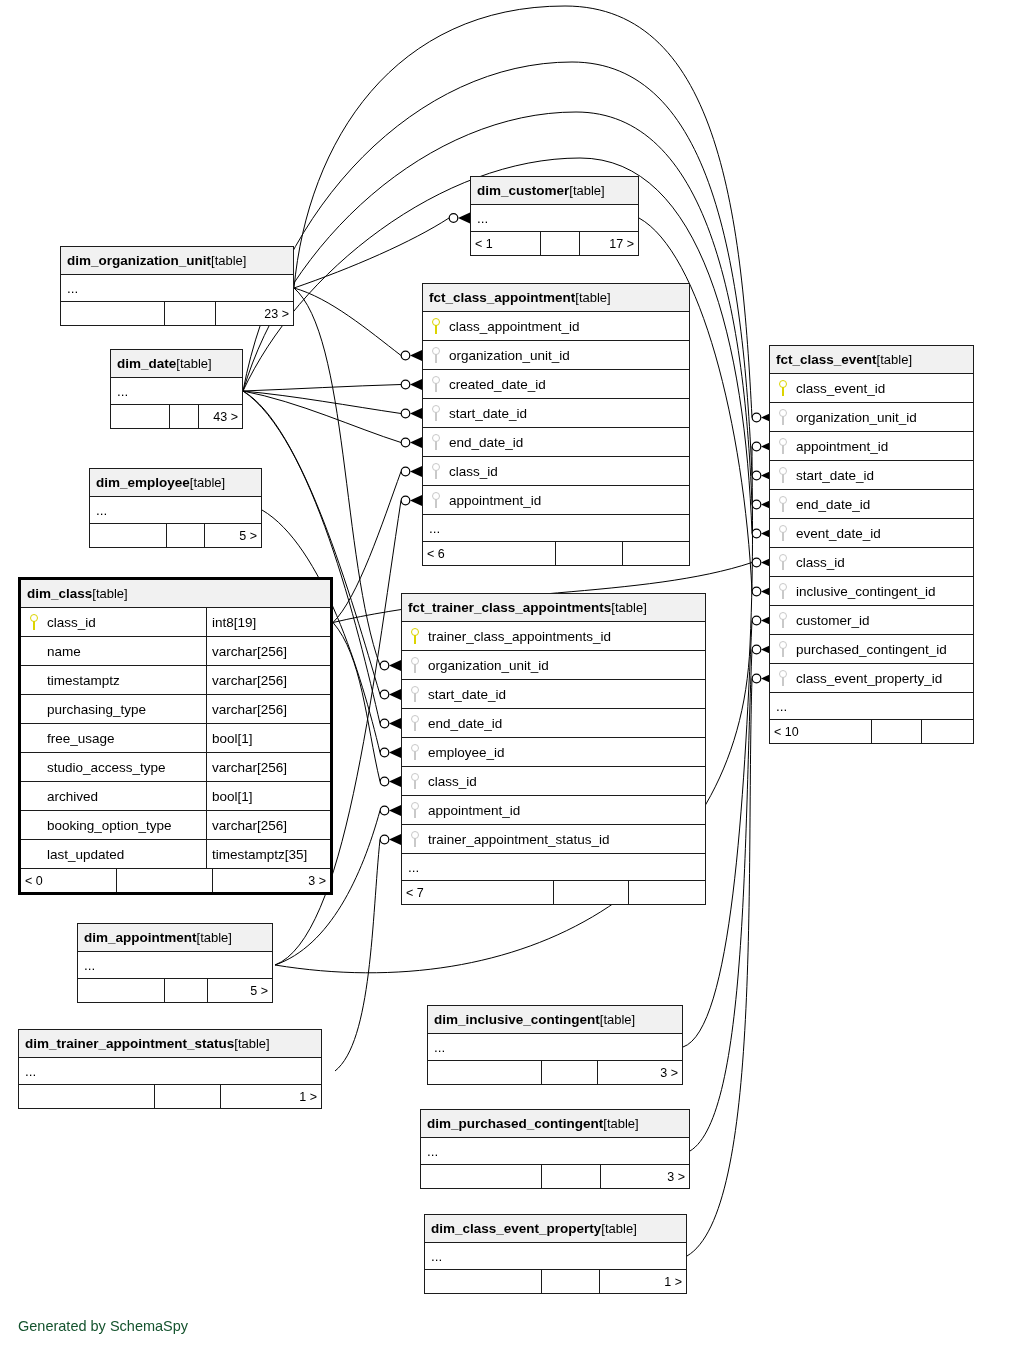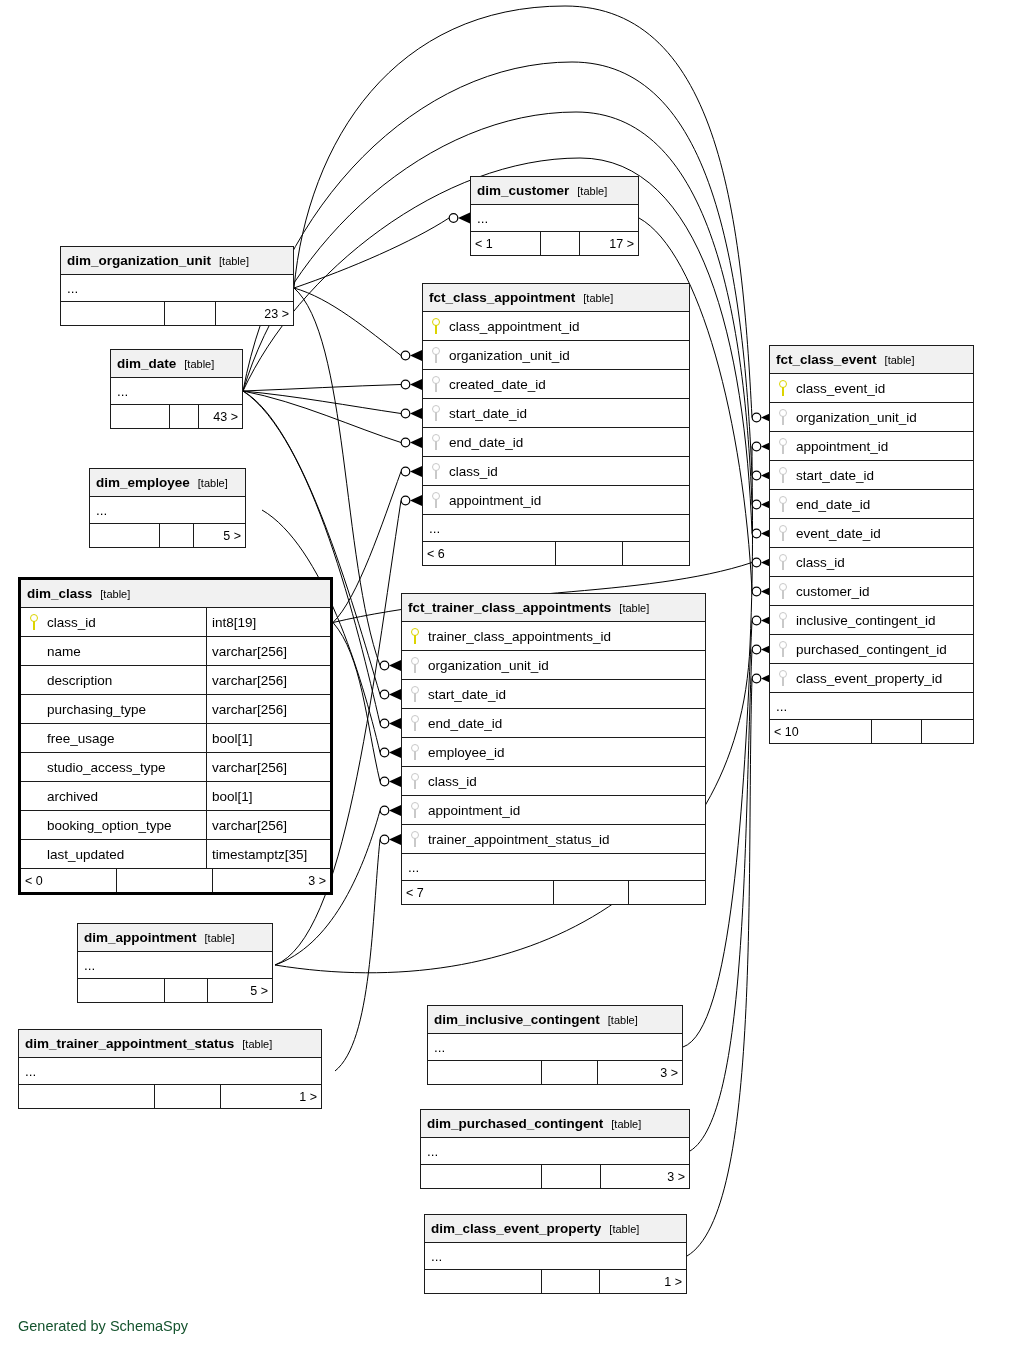--- a/index.html
+++ b/index.html
@@ -8,21 +8,21 @@
     font-family:"Liberation Sans", sans-serif; color:#000; overflow:hidden;
   }
   #edges-svg { position:absolute; left:0; top:0; z-index:1; }
 
   .tbl { position:absolute; z-index:2; background:#fff; border:1px solid #1c1c1c; box-sizing:border-box; }
   .tbl.t-class { border:3px solid #000; }
 
   .hd { height:27px; background:#f1f1f1; border-bottom:1px solid #1c1c1c;
         display:flex; justify-content:flex-start; align-items:center; padding:0 6px; }
   .hd .nm { font-weight:bold; font-size:13.5px; white-space:nowrap; }
-  .hd .tag { font-size:11px; white-space:nowrap; margin-left:8px; }
+  .hd .tag { font-size:13px; white-space:nowrap; }
 
   .row { height:28px; border-bottom:1px solid #1c1c1c; display:flex; align-items:center; font-size:13.5px; }
   .row.dots { height:26px; padding-left:6px; }
   .key-slot { flex:0 0 26px; display:flex; justify-content:center; align-items:center; }
   .cname { flex:1; white-space:nowrap; overflow:hidden; }
   .ctype { flex:0 0 118px; border-left:1px solid #1c1c1c; align-self:stretch;
            display:flex; align-items:center; padding-left:5px; white-space:nowrap; }
 
   .key { position:relative; width:10px; height:17px; display:inline-block; }
   .key::before { content:""; position:absolute; top:0; left:1px; width:8px; height:8px;
@@ -159,21 +159,21 @@
     <div class="row dots">
         <span class="cname">...</span>
       </div>
     <div class="ft">
       <span class="c c1"></span>
       <span class="c c2"></span>
       <span class="c c3">43 &gt;</span>
     </div>
   </div>
 
-  <div class="tbl t-dim" style="left:89px;top:468px;width:157px">
+  <div class="tbl t-dim" style="left:89px;top:468px;width:173px">
     <div class="hd">
       <span class="nm">dim_employee</span>
       <span class="tag">[table]</span>
     </div>
     <div class="row dots">
         <span class="cname">...</span>
       </div>
     <div class="ft">
       <span class="c c1"></span>
       <span class="c c2"></span>
@@ -193,21 +193,21 @@
       <span class="cname">class_id</span>
       <span class="ctype">int8[19]</span>
     </div>
     <div class="row">
       <span class="key-slot"></span>
       <span class="cname">name</span>
       <span class="ctype">varchar[256]</span>
     </div>
     <div class="row">
       <span class="key-slot"></span>
-      <span class="cname">description</span>
+      <span class="cname">timestamptz</span>
       <span class="ctype">varchar[256]</span>
     </div>
     <div class="row">
       <span class="key-slot"></span>
       <span class="cname">purchasing_type</span>
       <span class="ctype">varchar[256]</span>
     </div>
     <div class="row">
       <span class="key-slot"></span>
       <span class="cname">free_usage</span>
@@ -404,27 +404,27 @@
     <div class="row">
       <span class="key-slot">
           <span class="key"></span>
         </span>
       <span class="cname">class_id</span>
     </div>
     <div class="row">
       <span class="key-slot">
           <span class="key"></span>
         </span>
+      <span class="cname">inclusive_contingent_id</span>
+    </div>
+    <div class="row">
+      <span class="key-slot">
+          <span class="key"></span>
+        </span>
       <span class="cname">customer_id</span>
-    </div>
-    <div class="row">
-      <span class="key-slot">
-          <span class="key"></span>
-        </span>
-      <span class="cname">inclusive_contingent_id</span>
     </div>
     <div class="row">
       <span class="key-slot">
           <span class="key"></span>
         </span>
       <span class="cname">purchased_contingent_id</span>
     </div>
     <div class="row">
       <span class="key-slot">
           <span class="key"></span>

